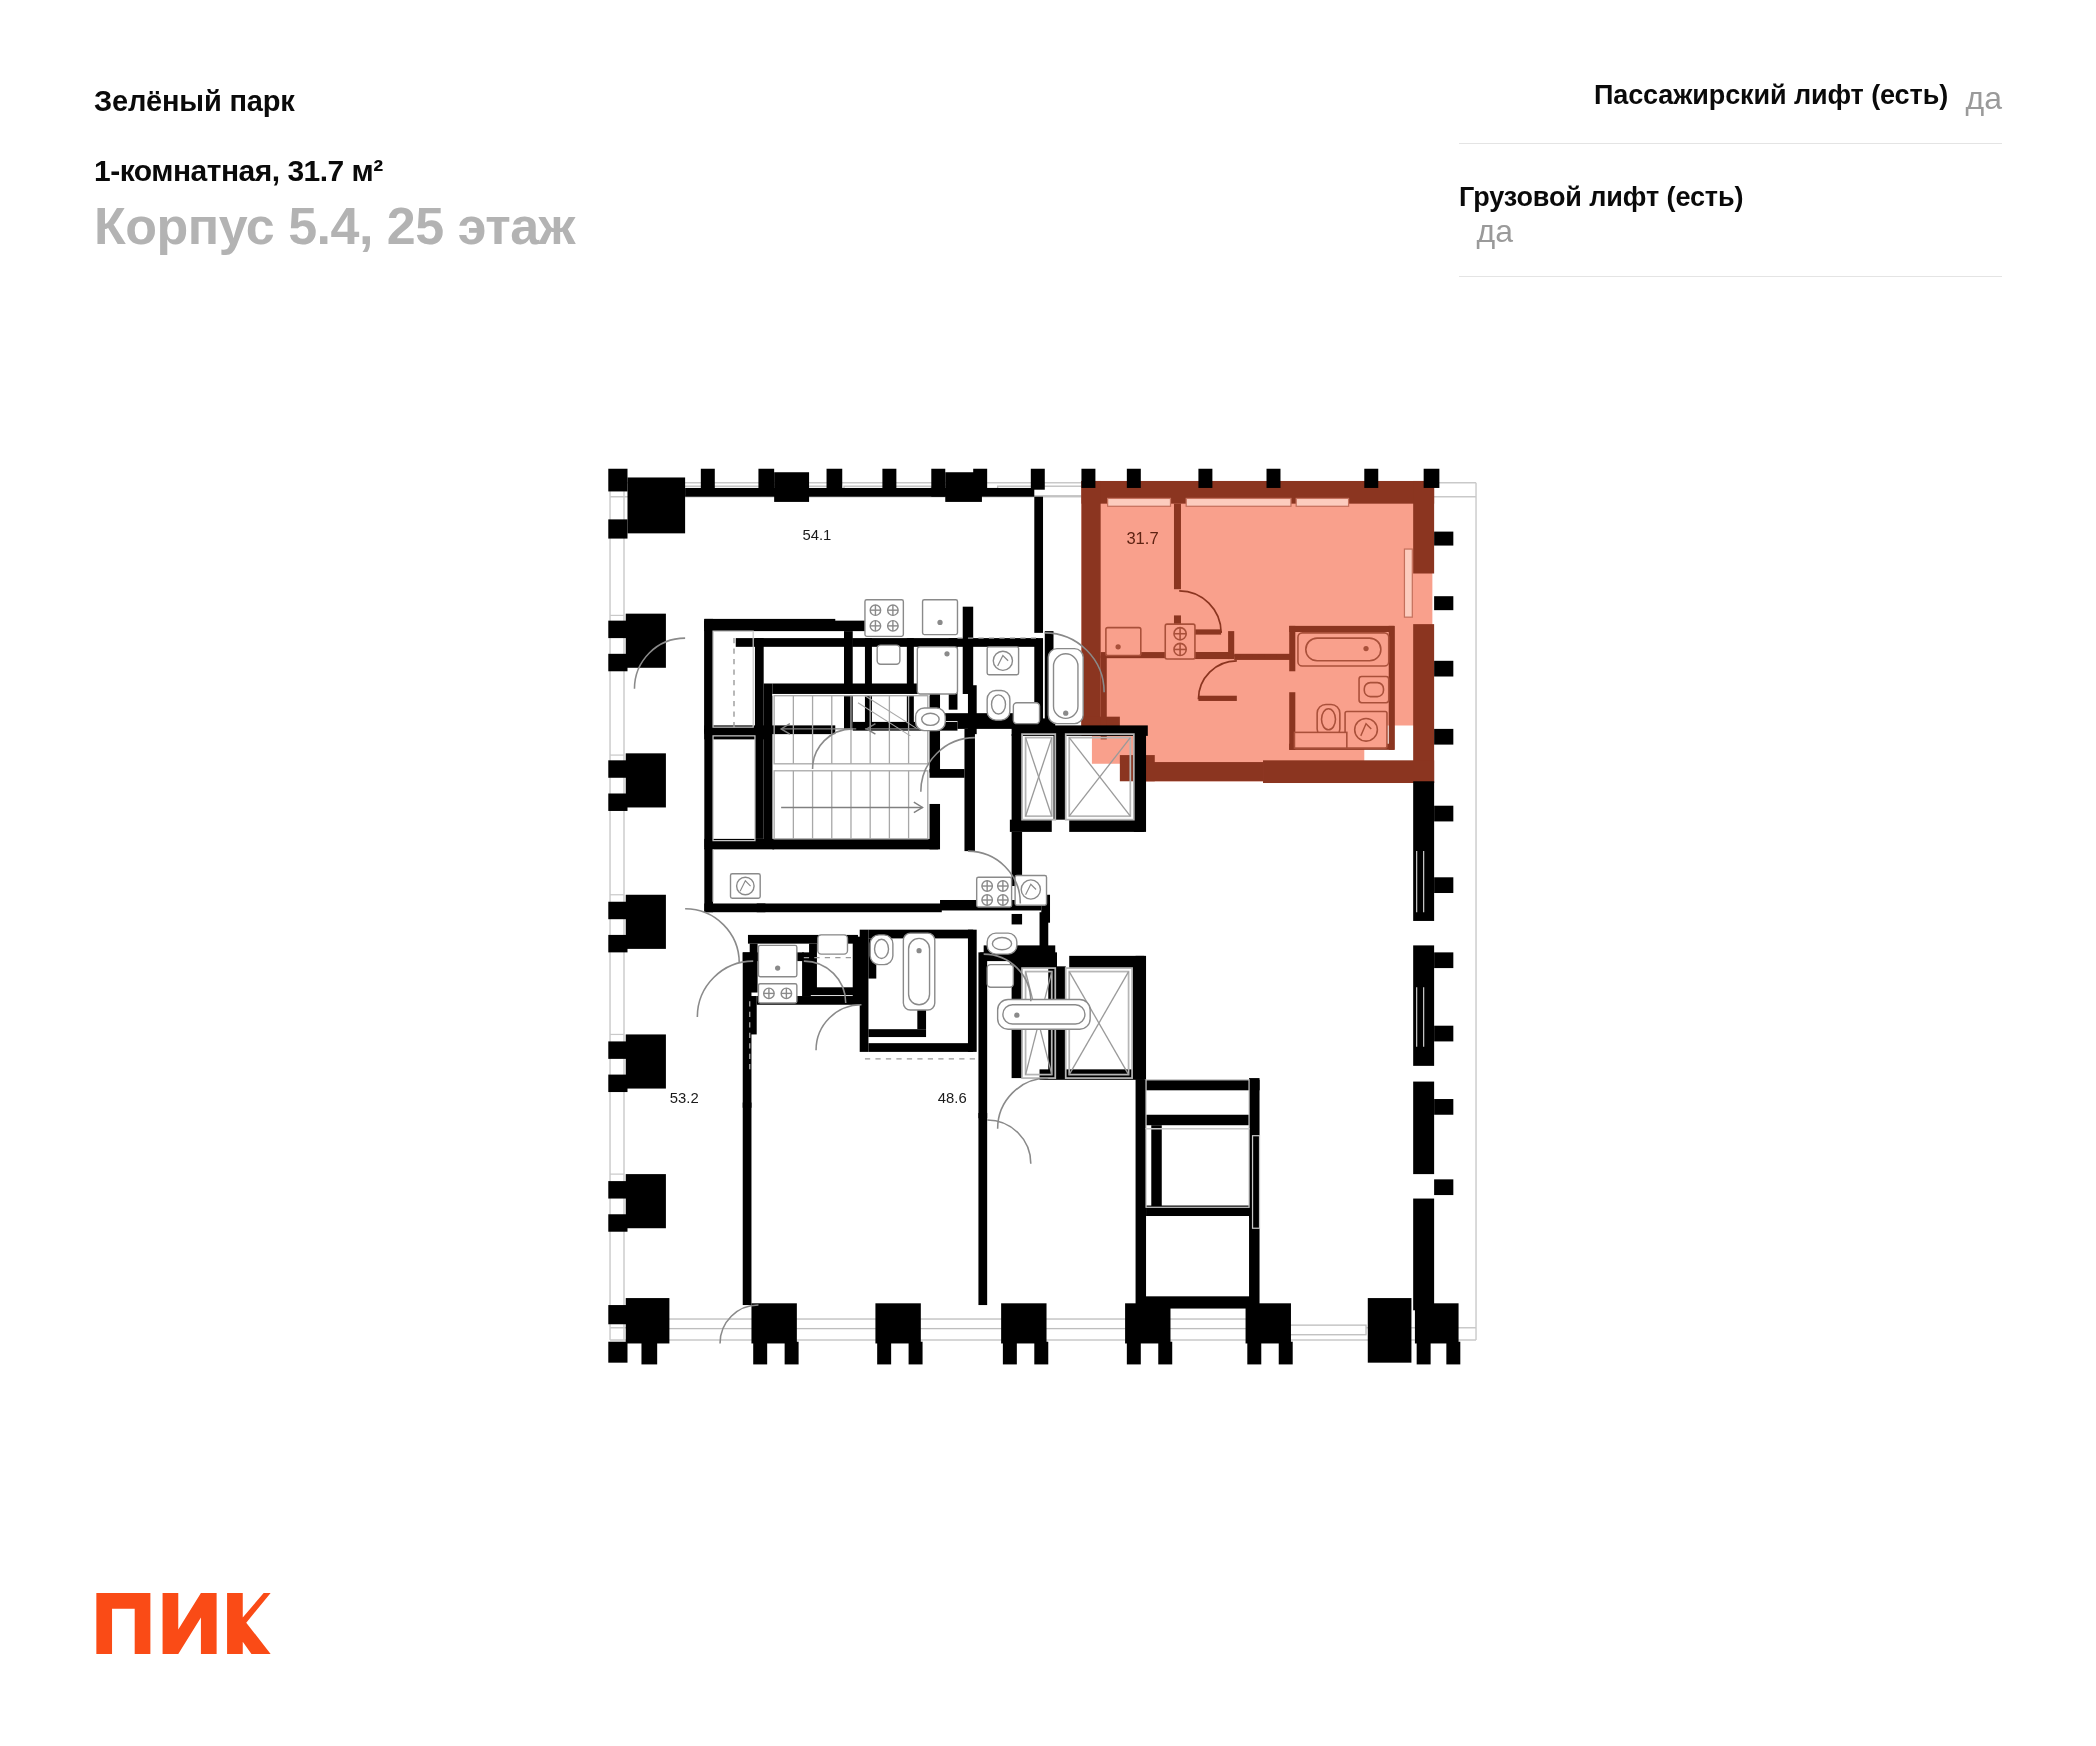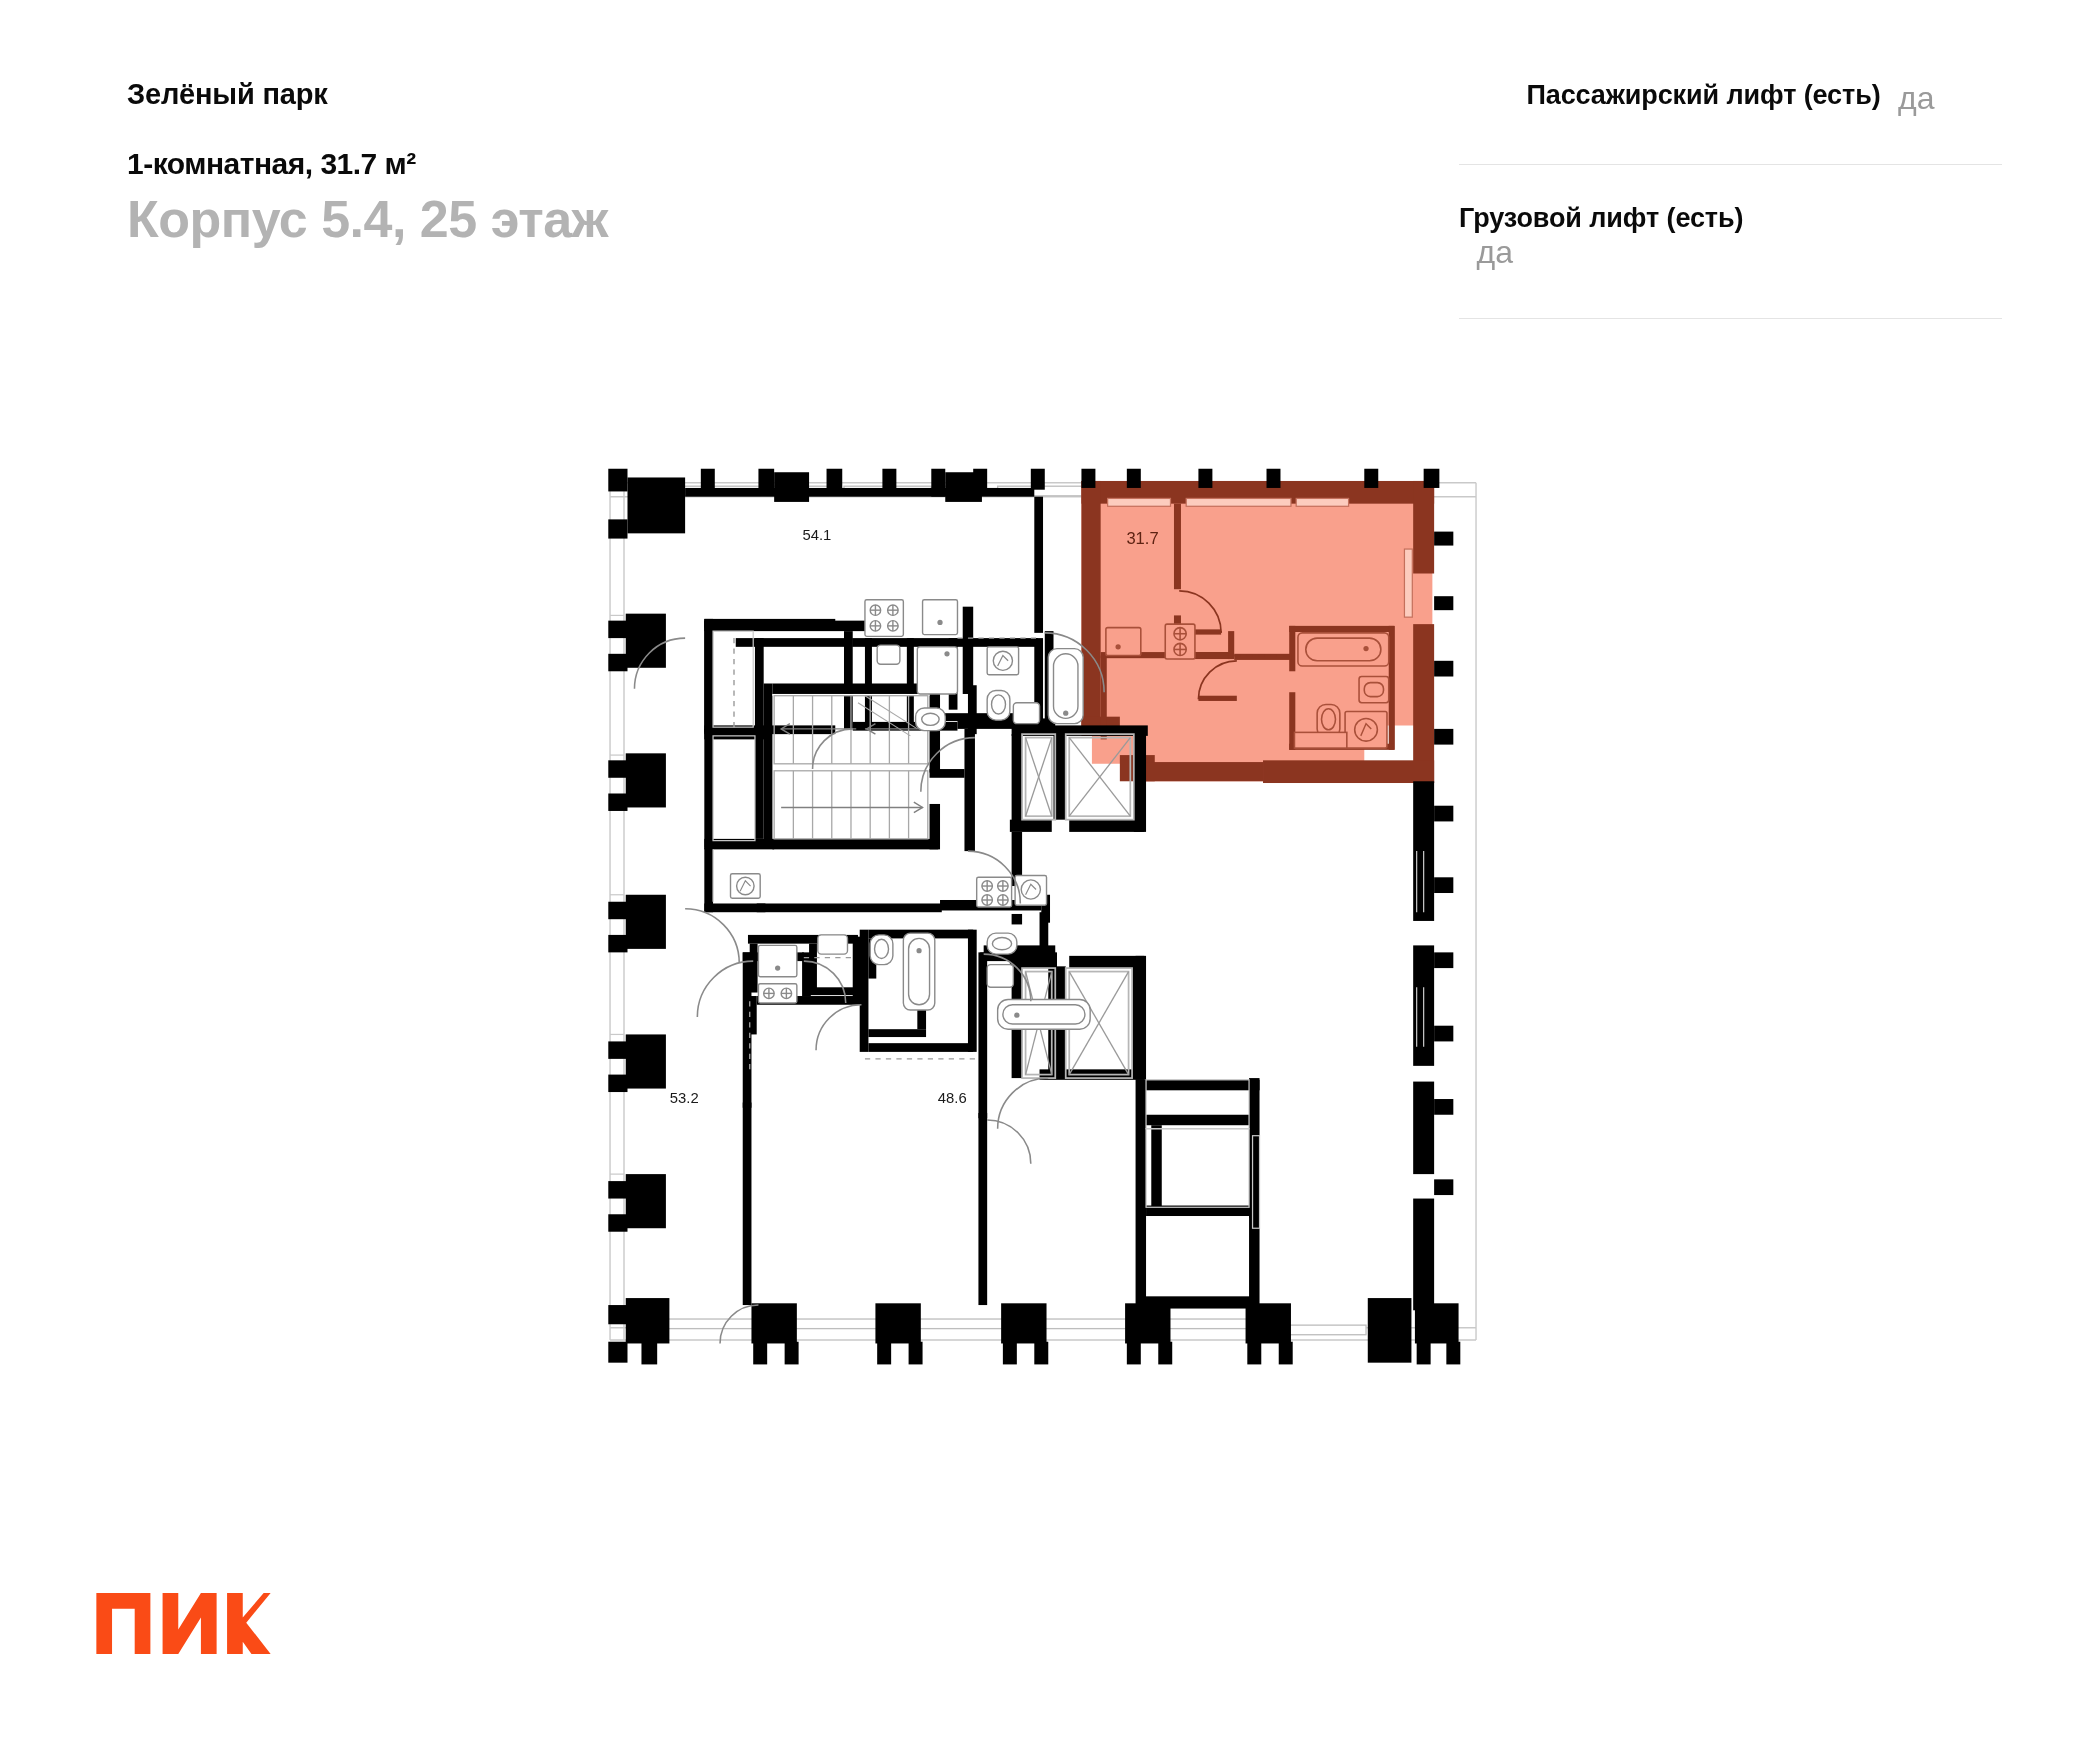--- a/index.html
+++ b/index.html
@@ -14,23 +14,22 @@
     position: relative;
     width: 2096px;
     height: 1747px;
     background: #ffffff;
   }
 
   
   .header-left {
     position: absolute;
     left: 94px;
-    top: 77px;
+    top: 84px;
     width: 961px;
-    margin-left: 33px;
   }
   .project-name {
     font-size: 29px;
     font-weight: 700;
     color: #0a0a0a;
     letter-spacing: -0.2px;
     line-height: 1.2;
   }
   .apt-title {
     margin-top: 33px;
@@ -51,22 +50,22 @@
 
   .info-panel {
     position: absolute;
     right: 94px;
     top: 80px;
     width: 543px;
   }
   .info-row {
     display: flex;
     align-items: flex-start;
-    justify-content: center;
-    padding: 0 0 47px 0;
+    justify-content: flex-end;
+    padding: 0 0 26px 0;
     border-bottom: 1.7px solid #e4e4e4;
   }
   .info-row + .info-row { padding-top: 38px; flex-direction: column; }
   .info-label {
     font-size: 27px;
     font-weight: 700;
     color: #0a0a0a;
     letter-spacing: -0.1px;
   }
   .info-value {

